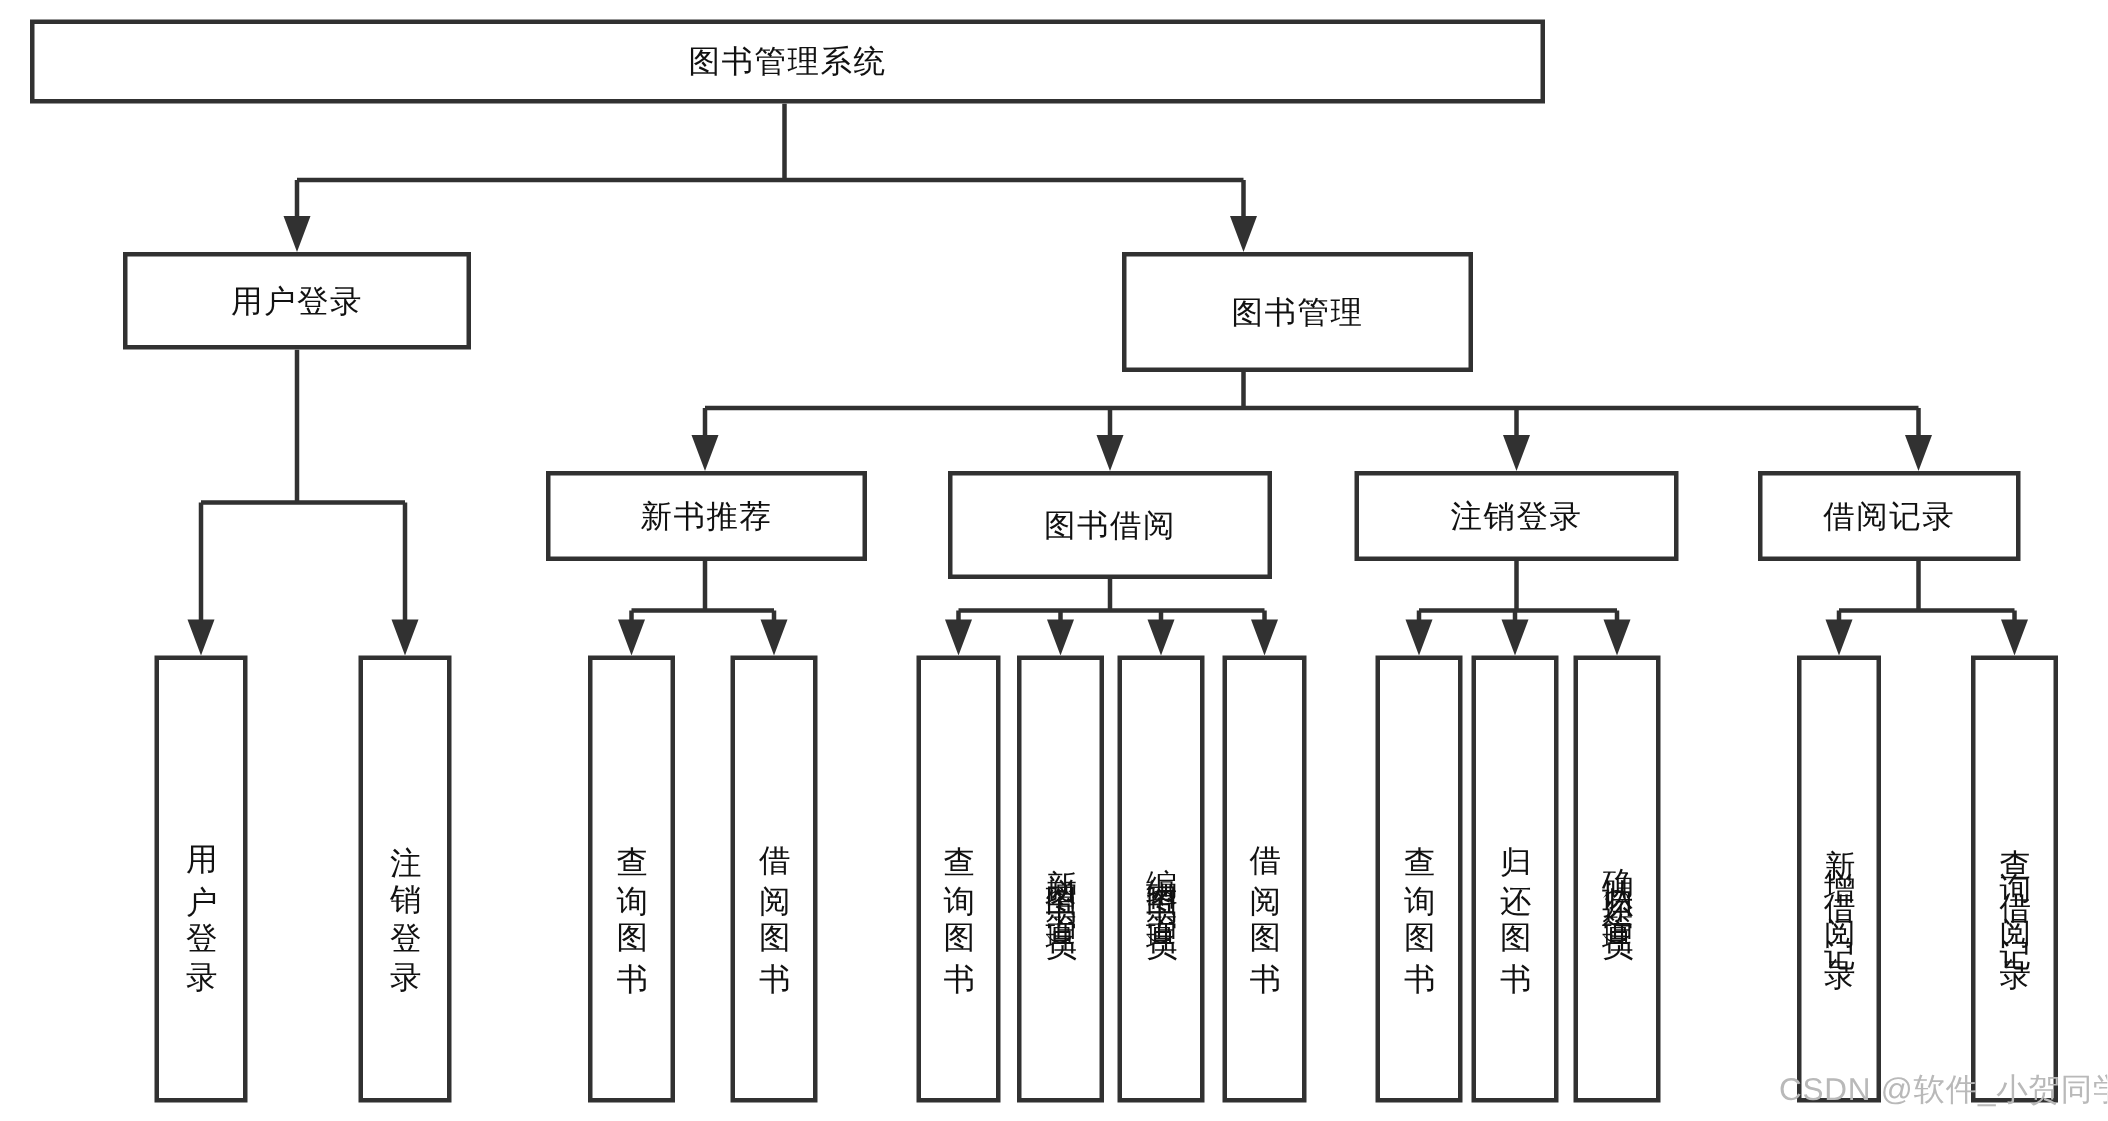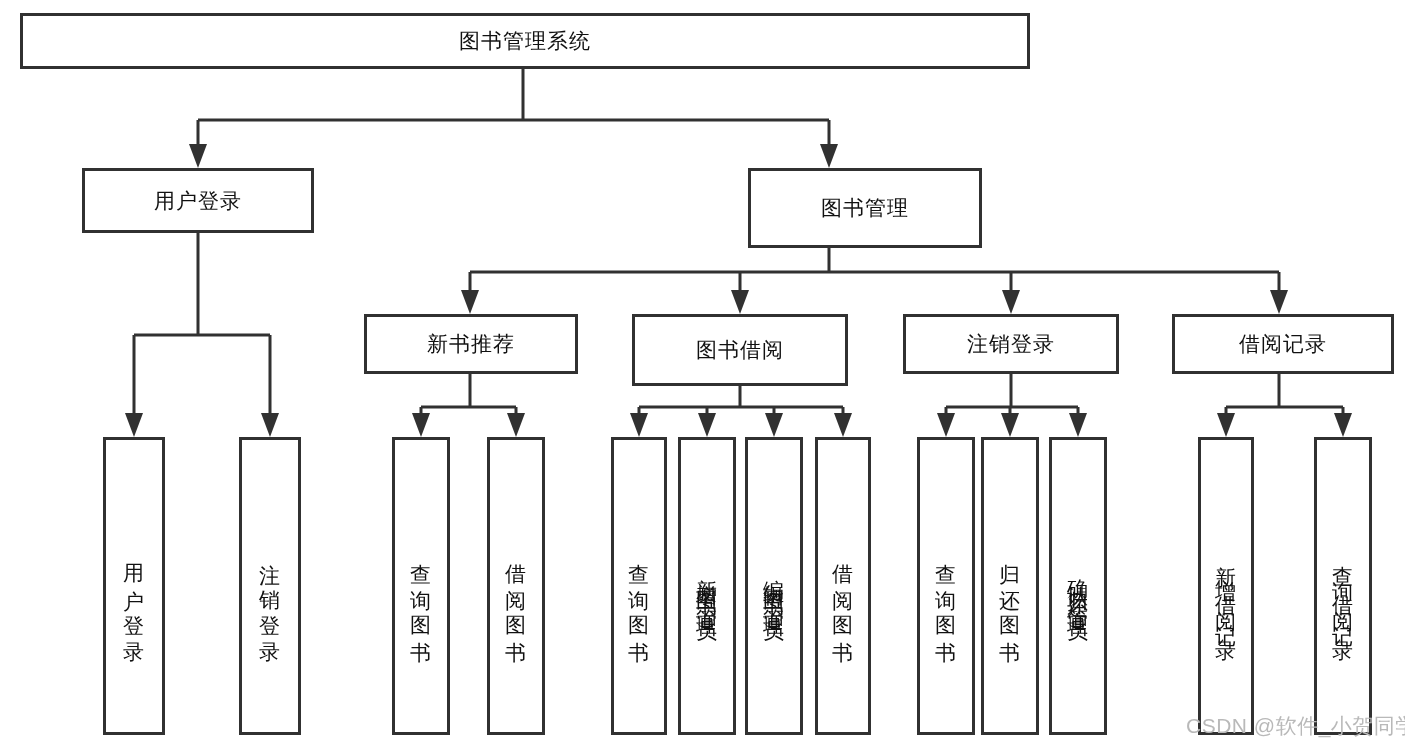--- a/index.html
+++ b/index.html
@@ -85,21 +85,21 @@
 
   <div class="box" style="left:364px;top:314px;width:214px;height:60px">
     <span class="hlabel">新书推荐</span>
   </div>
   <div class="box" style="left:632px;top:314px;width:216px;height:72px">
     <span class="hlabel">图书借阅</span>
   </div>
   <div class="box" style="left:903px;top:314px;width:216px;height:60px">
     <span class="hlabel">注销登录</span>
   </div>
-  <div class="box" style="left:1172px;top:314px;width:222px;height:60px">
+  <div class="box" style="left:1172px;top:314px;width:175px;height:60px">
     <span class="hlabel">借阅记录</span>
   </div>
 
   <div class="box" style="left:103px;top:437px;width:62px;height:298px">
     <span class="vlabel sp4">用户登录</span>
   </div>
   <div class="box" style="left:239px;top:437px;width:62px;height:298px">
     <span class="vlabel sp4">注销登录</span>
   </div>
 

